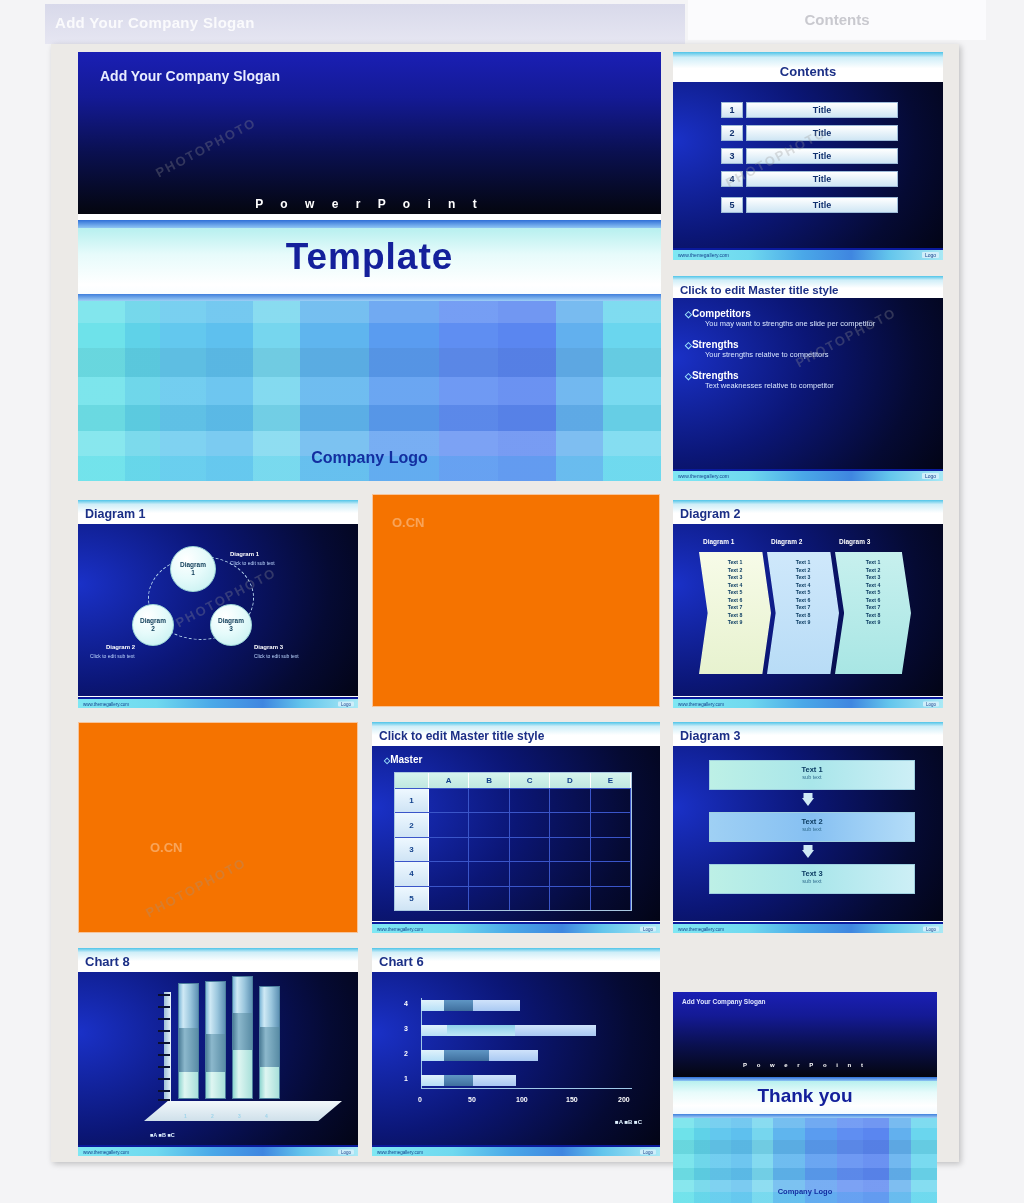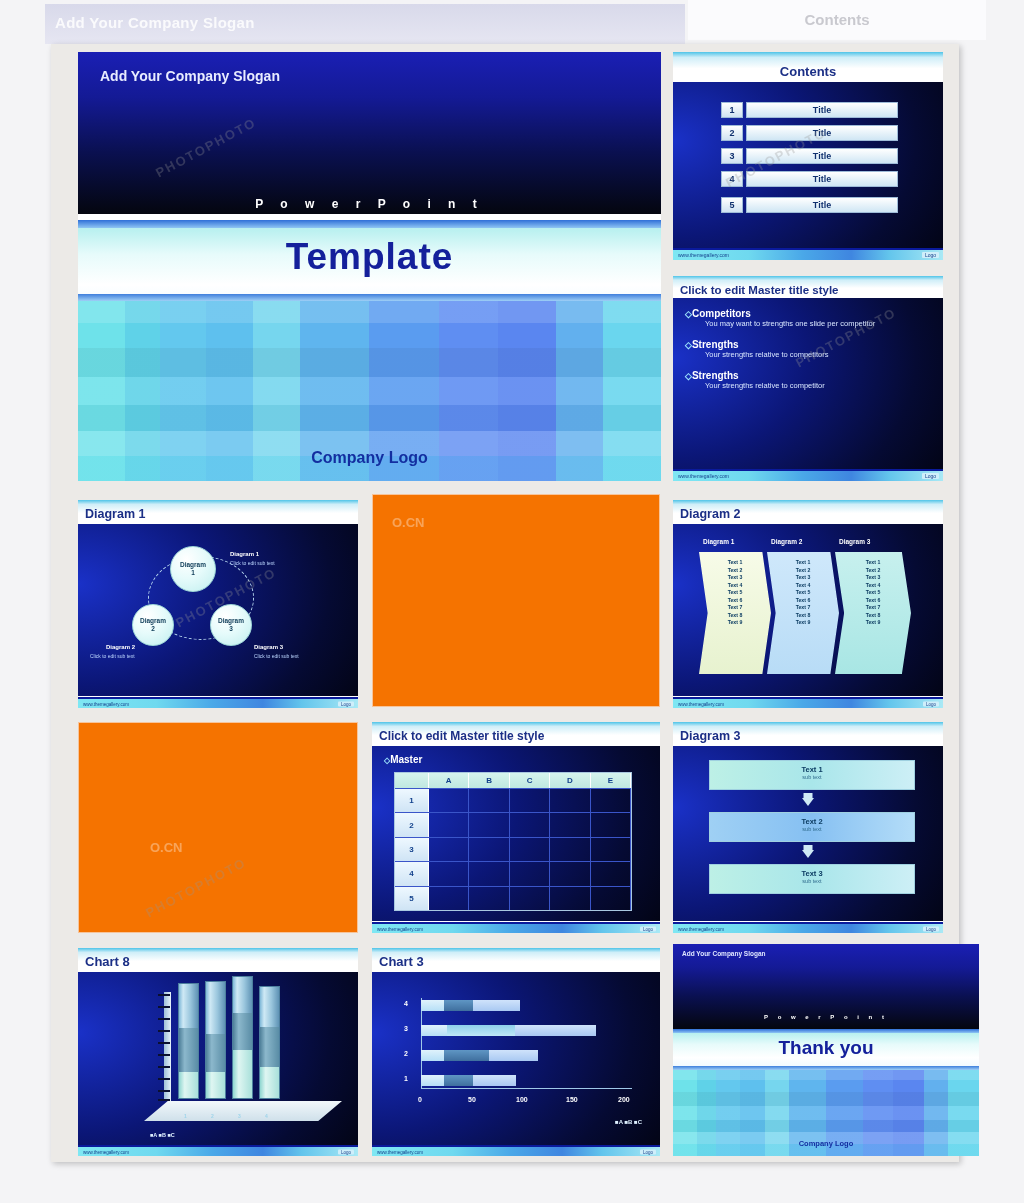--- a/index.html
+++ b/index.html
@@ -311,21 +311,21 @@
   .c3row{ position:absolute; left:49px; height:11px; display:flex; }
   .c3lbl{ position:absolute; left:32px; color:#fff; font-size:7px; font-weight:bold; }
   .c3seg{ height:100%; }
   .c3xt{ position:absolute; bottom:42px; color:#ffffff; font-size:7px; font-weight:bold; }
   .c3leg{ position:absolute; right:18px; bottom:20px; color:#dff1ff; font-size:6px; font-weight:bold; }
   #s-c3 .foot{ height:11px; }
   #s-c3 .foot .url{ font-size:4.5px; }
   #s-c3 .foot .logo{ font-size:4.5px; }
 
   
-  #s-ty { left:622px; top:900px; width:306px; height:212px; }
+  #s-ty { left:622px; top:948px; width:264px; height:212px; }
   #s-ty .top{
     position:absolute; left:0; top:0; right:0; height:85px;
     background:linear-gradient(180deg,#1a1fb4 0%, #141a95 28%, #0a1050 62%, #04060f 100%);
   }
   #s-ty .top .slogan{ position:absolute; left:9px; top:6px; color:#dfe6ff; font-size:6.5px; font-weight:bold; }
   #s-ty .ppt{ position:absolute; left:0; right:0; top:70px; text-align:center;
               color:#fff; font-size:6px; font-weight:bold; letter-spacing:4px; }
   #s-ty .rule1{ position:absolute; left:0; right:0; top:85px; height:4px;
                 background:linear-gradient(180deg,#2f6fd8,#8fc6f4); }
   #s-ty .band{ position:absolute; left:0; right:0; top:89px; height:33px;
@@ -417,21 +417,21 @@
       <div class="bl">
         <div class="b1">Competitors</div>
         <div class="b2">You may want to strengths one slide per competitor</div>
       </div>
       <div class="bl">
         <div class="b1">Strengths</div>
         <div class="b2">Your strengths relative to competitors</div>
       </div>
       <div class="bl">
         <div class="b1">Strengths</div>
-        <div class="b2">Your strengths relative to competitor</div>
+        <div class="b2">Text weaknesses relative to competitor</div>
       </div>
     </div>
     <div class="foot">
       <span class="url">www.themegallery.com</span>
       <span class="logo">Logo</span>
     </div>
   </div>
 
   <div class="slide" id="s-d1">
     <div class="hdr">
@@ -654,21 +654,21 @@
       <div class="c2leg">■A ■B ■C</div>
     </div>
     <div class="foot">
       <span class="url">www.themegallery.com</span>
       <span class="logo">Logo</span>
     </div>
   </div>
 
   <div class="slide" id="s-c3">
     <div class="hdr">
-      <div class="htxt">Chart 3</div>
+      <div class="htxt">Chart 6</div>
     </div>
     <div class="body">
       <div class="c3ax"></div>
       <div class="c3axx"></div>
 
       <div class="c3lbl" style="top:28px">4</div>
       <div class="c3row" style="top:28px">
         <div class="c3seg" style="width:23px;background:linear-gradient(180deg,#dff2fc,#b6dff6);"></div>
         <div class="c3seg" style="width:29px;background:linear-gradient(180deg,#5f96c4,#3f6f9e);"></div>
         <div class="c3seg" style="width:47px;background:linear-gradient(180deg,#cfe3fb,#a9c8f2);"></div>

